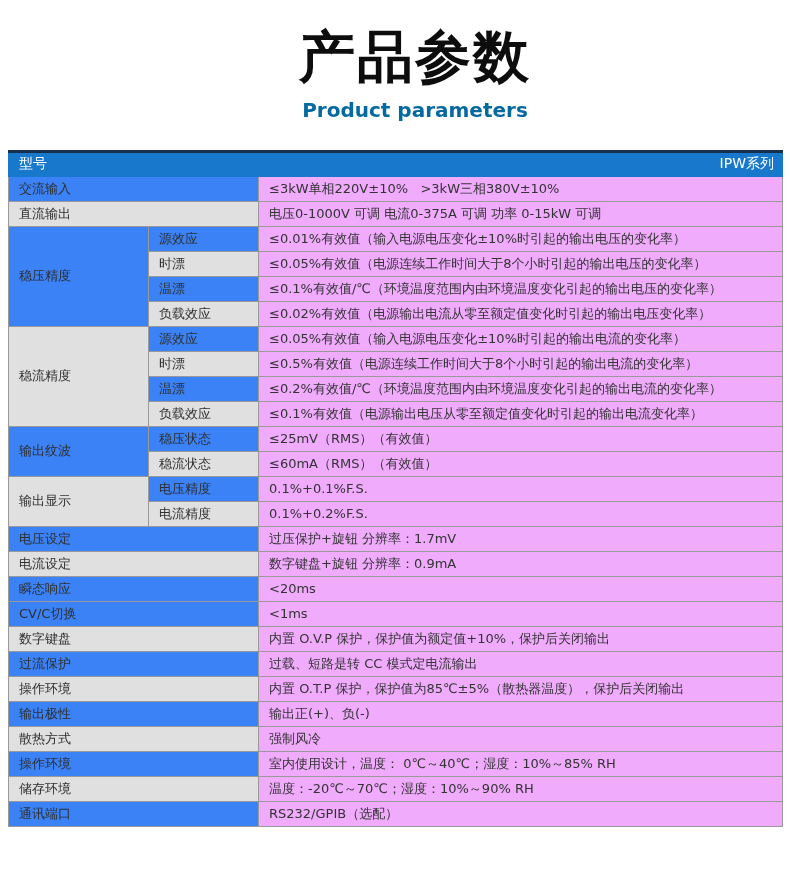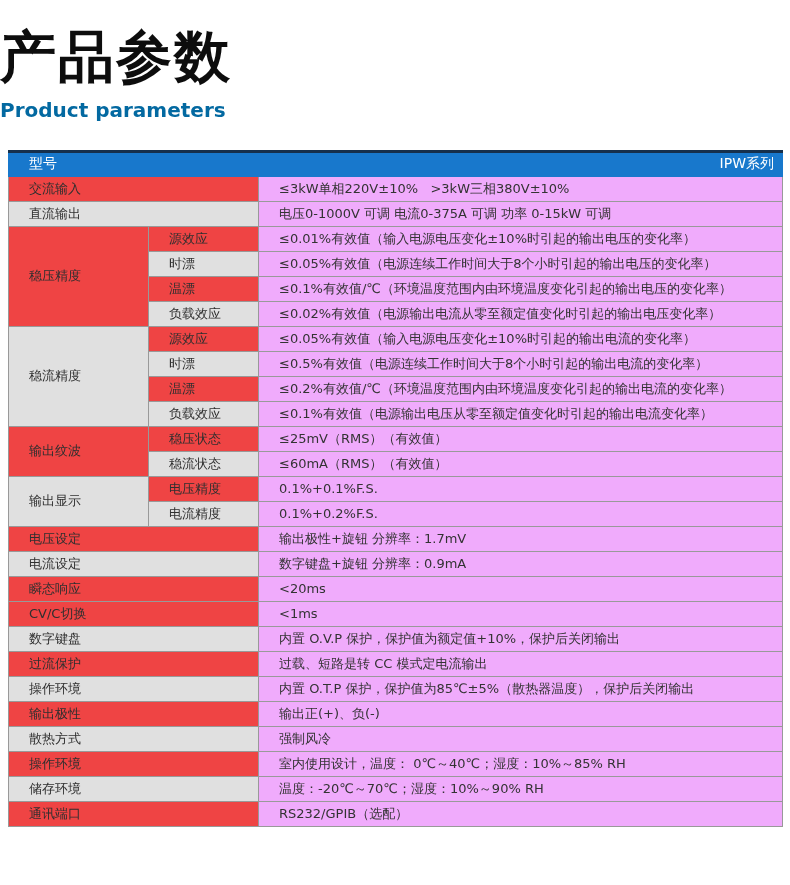--- a/index.html
+++ b/index.html
@@ -13,58 +13,58 @@
   }
   *{box-sizing:border-box;}
   html,body{margin:0;padding:0;}
   body{
     width:790px;height:885px;
     background:#ffffff;
     font-family:"DejaVu Sans","Liberation Sans",sans-serif;
     color:var(--text);
     overflow:hidden;
   }
-  .title-block{ padding-top:26px; }
+  .title-block{ text-align:center; padding-top:26px;margin-left:40px; }
   .main-title{
     font-size:56px; font-weight:900; color:var(--title);
     letter-spacing:2px; line-height:1.1; margin:0;
   }
   .sub-title{
     font-size:20px; font-weight:700; color:#0369a1;
     margin:10px 0 0 0; letter-spacing:0px;
   }
   .table-wrap{ margin:28px 8px 0 8px; }
   table.spec{
     width:774px; border-collapse:collapse; table-layout:fixed;
     border-top:3px solid var(--top-strip);
     border-left:1px solid var(--border);
     border-right:1px solid var(--border);
     border-bottom:1px solid var(--border);
   }
   table.spec th, table.spec td{
     border:1px solid var(--border);
     height:25px;
-    padding:1px 8px 1px 20px;
+    padding:1px 8px 1px 10px;
     font-size:13px;
     vertical-align:middle;
     overflow:hidden;
     white-space:pre-wrap;
   }
   table.spec th{
     background:var(--header-bg);
     color:var(--header-text);
     font-weight:400;
     font-size:14px;
     border-color:var(--header-bg);
   }
   th.h-label{ text-align:left; }
   th.h-value{ text-align:right; border-left:1px solid #5ea3dd; }
   td.lbl{
     font-size:14px; color:#2f2f2f; font-weight:400;
-    background:#ef4444;
+    background:#3b82f6;
   }
   td.lbl.shade{ background:var(--shade); }
   td.val{ background:#f0abfc; color:#333333; }
 </style>
 </head>
 <body>
 
 <div class="title-block">
   <h1 class="main-title">产品参数</h1>
   <div class="sub-title">Product parameters</div>
@@ -139,21 +139,21 @@
           <td class="lbl shade" rowspan="2">输出显示</td>
           <td class="lbl">电压精度</td>
           <td class="val">0.1%+0.1%F.S.</td>
         </tr>
         <tr>
           <td class="lbl shade">电流精度</td>
           <td class="val">0.1%+0.2%F.S.</td>
         </tr>
         <tr>
           <td class="lbl" colspan="2">电压设定</td>
-          <td class="val">输出极性+旋钮 分辨率：1.7mV</td>
+          <td class="val">过压保护+旋钮 分辨率：1.7mV</td>
         </tr>
         <tr>
           <td class="lbl shade" colspan="2">电流设定</td>
           <td class="val">数字键盘+旋钮 分辨率：0.9mA</td>
         </tr>
         <tr>
           <td class="lbl" colspan="2">瞬态响应</td>
           <td class="val">&lt;20ms</td>
         </tr>
         <tr>

